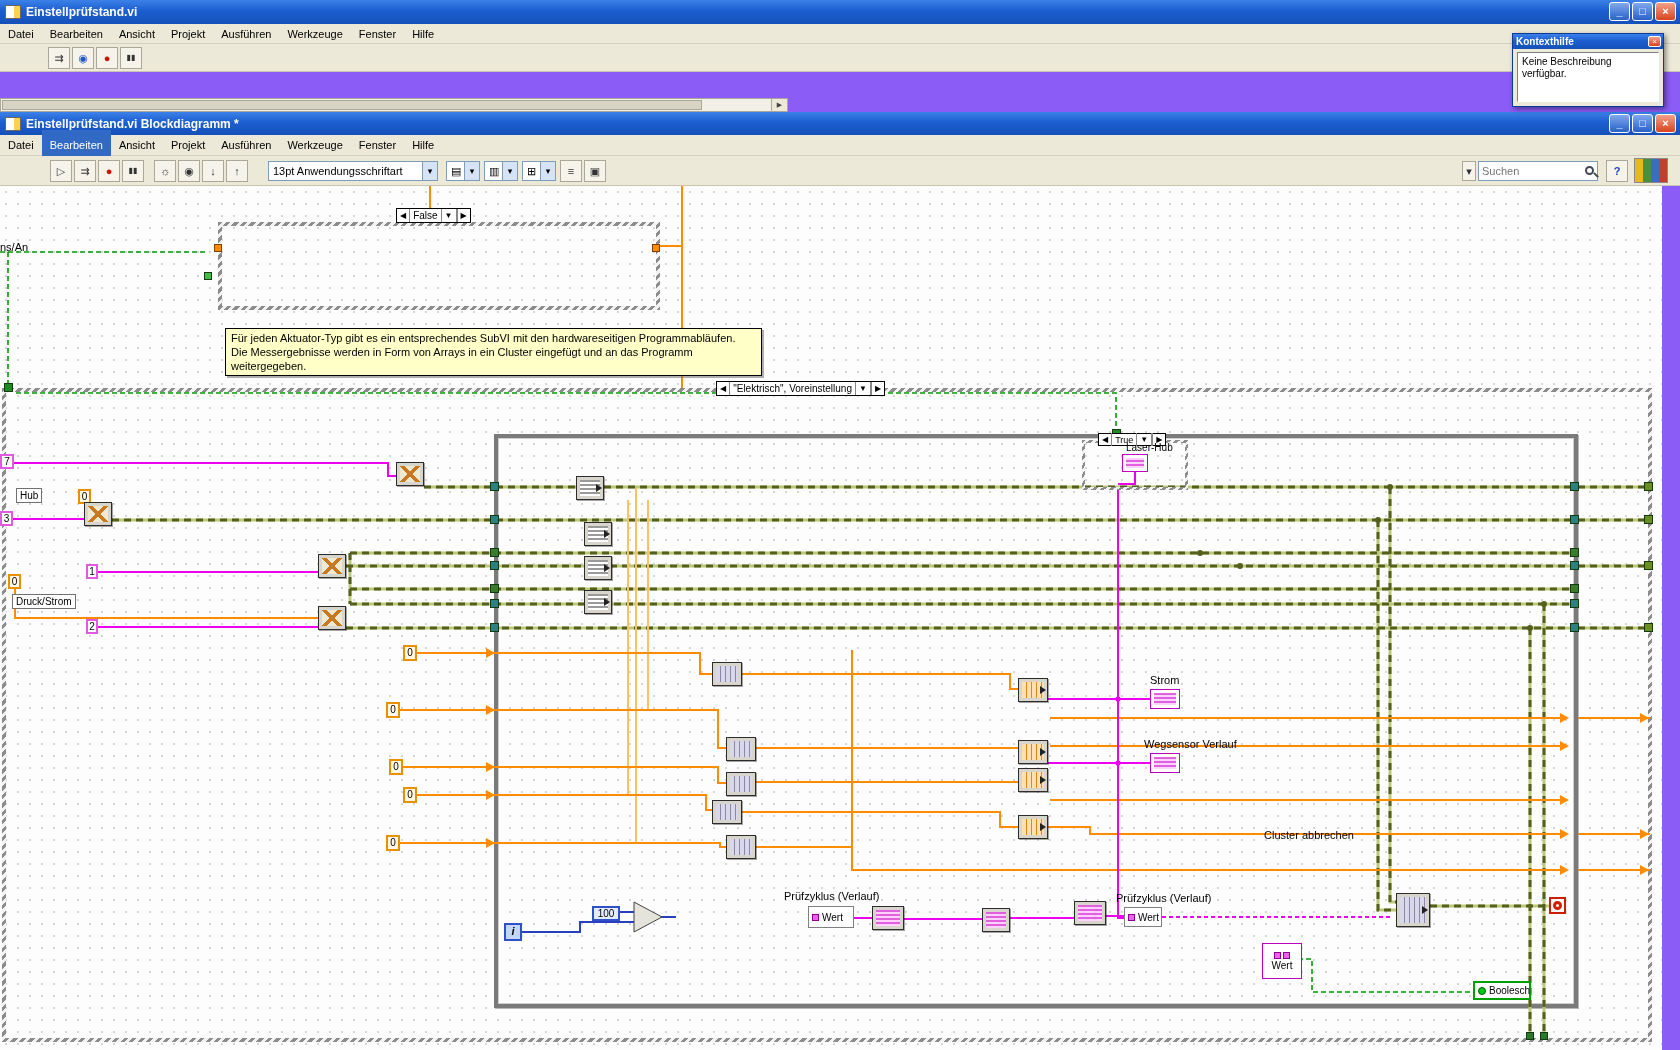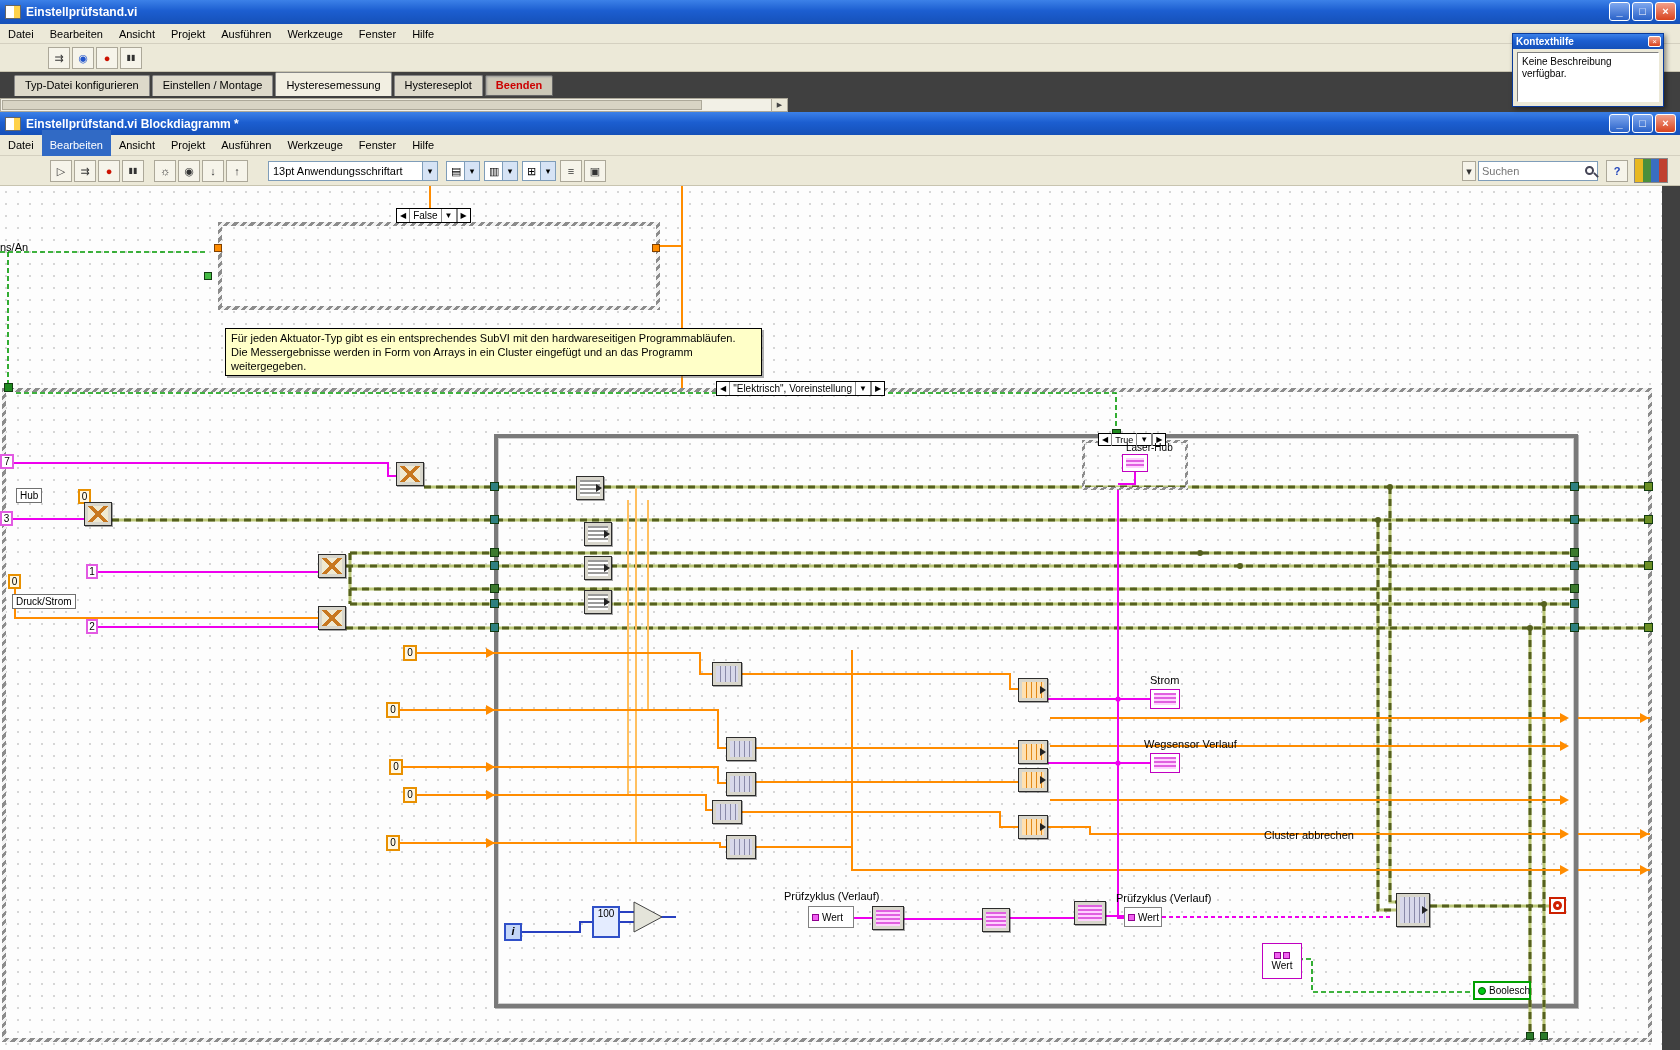--- a/index.html
+++ b/index.html
@@ -1,17 +1,17 @@
 <!DOCTYPE html>
 <html><head>
 <meta charset="utf-8">
 <style>
   *{box-sizing:border-box;margin:0;padding:0}
   body{font-family:"Liberation Sans",sans-serif}
-  .screen{position:relative;width:1680px;height:1050px;background:#404040;overflow:hidden}
+  .screen{position:relative;width:1680px;height:1050px;background:#8b5cf6;overflow:hidden}
   .abs{position:absolute}
   
   .titlebar{background:linear-gradient(180deg,#3c81e8 0%,#1c5ed0 45%,#1550b8 100%);color:#fff;
     font-size:12px;font-weight:bold;display:flex;align-items:center;gap:5px;padding-left:5px}
   .vi-icon{width:16px;height:14px;background:linear-gradient(90deg,#fff 60%,#ffd24a 60%);border:1px solid #666;flex:0 0 auto}
   .tb-buttons{position:absolute;right:4px;display:flex;gap:2px}
   .tb-btn{width:21px;height:19px;border-radius:3px;border:1px solid #fff;color:#fff;font-size:11px;
     line-height:17px;text-align:center;background:linear-gradient(#7fa8ef,#2a62c8);font-weight:bold}
   .tb-btn.close{background:linear-gradient(#f2a08a,#d8441f)}
   
@@ -115,27 +115,20 @@
       <span class="menu-item">Werkzeuge</span>
       <span class="menu-item">Fenster</span>
       <span class="menu-item">Hilfe</span>
     </div>
     <div class="toolbar abs" style="left:0;top:44px;width:1680px;height:28px">
       <span class="tbtn" style="left:48px;top:3px">⇉</span>
       <span class="tbtn" style="left:72px;top:3px;color:#2255cc">◉</span>
       <span class="tbtn red" style="left:96px;top:3px">●</span>
       <span class="tbtn" style="left:120px;top:3px;font-size:8px">▮▮</span>
     </div>
-    <div class="tabbar" style="left:14px;top:72px;height:24px">
-      <span class="tab">Typ-Datei konfigurieren</span>
-      <span class="tab">Einstellen / Montage</span>
-      <span class="tab active">Hysteresemessung</span>
-      <span class="tab">Hystereseplot</span>
-      <span class="tab beenden">Beenden</span>
-    </div>
     <div class="hscroll" style="left:0;top:98px;width:788px;height:14px">
       <span class="hthumb" style="left:1px;width:700px"></span>
       <span class="sbtn" style="left:770px;top:-1px;height:14px;line-height:12px">▶</span>
     </div>
   </div>
 
   <div class="ctx abs" style="left:1512px;top:33px;width:152px;height:74px;z-index:20">
     <div class="titlebar" style="height:15px">
       <span>Kontexthilfe</span>
     </div>
@@ -406,21 +399,21 @@
       <div class="const orange" style="left:78px;top:303px;width:13px;height:15px">0</div>
       <div class="const pink" style="left:0;top:325px;width:13px;height:15px">3</div>
       <div class="const pink" style="left:86px;top:378px;width:12px;height:15px">1</div>
       <div class="const orange" style="left:8px;top:388px;width:13px;height:15px">0</div>
       <div class="const pink" style="left:86px;top:433px;width:12px;height:15px">2</div>
       <div class="const orange" style="left:403px;top:459px;width:14px;height:16px">0</div>
       <div class="const orange" style="left:386px;top:516px;width:14px;height:16px">0</div>
       <div class="const orange" style="left:389px;top:573px;width:14px;height:16px">0</div>
       <div class="const orange" style="left:403px;top:601px;width:14px;height:16px">0</div>
       <div class="const orange" style="left:386px;top:649px;width:14px;height:16px">0</div>
-      <div class="const blue" style="left:592px;top:720px;width:28px;height:32px">100</div>
+      <div class="const blue" style="left:592px;top:720px;width:28px;height:15px">100</div>
       <div class="iterm" style="left:504px;top:737px;width:18px;height:18px">i</div>
 
       <div class="nd" style="left:396px;top:276px;width:28px;height:24px">
           <span class="mot ms"></span>
         </div>
       <div class="nd" style="left:84px;top:316px;width:28px;height:24px">
           <span class="mot ms"></span>
         </div>
       <div class="nd" style="left:318px;top:368px;width:28px;height:24px">
           <span class="mot ms"></span>

